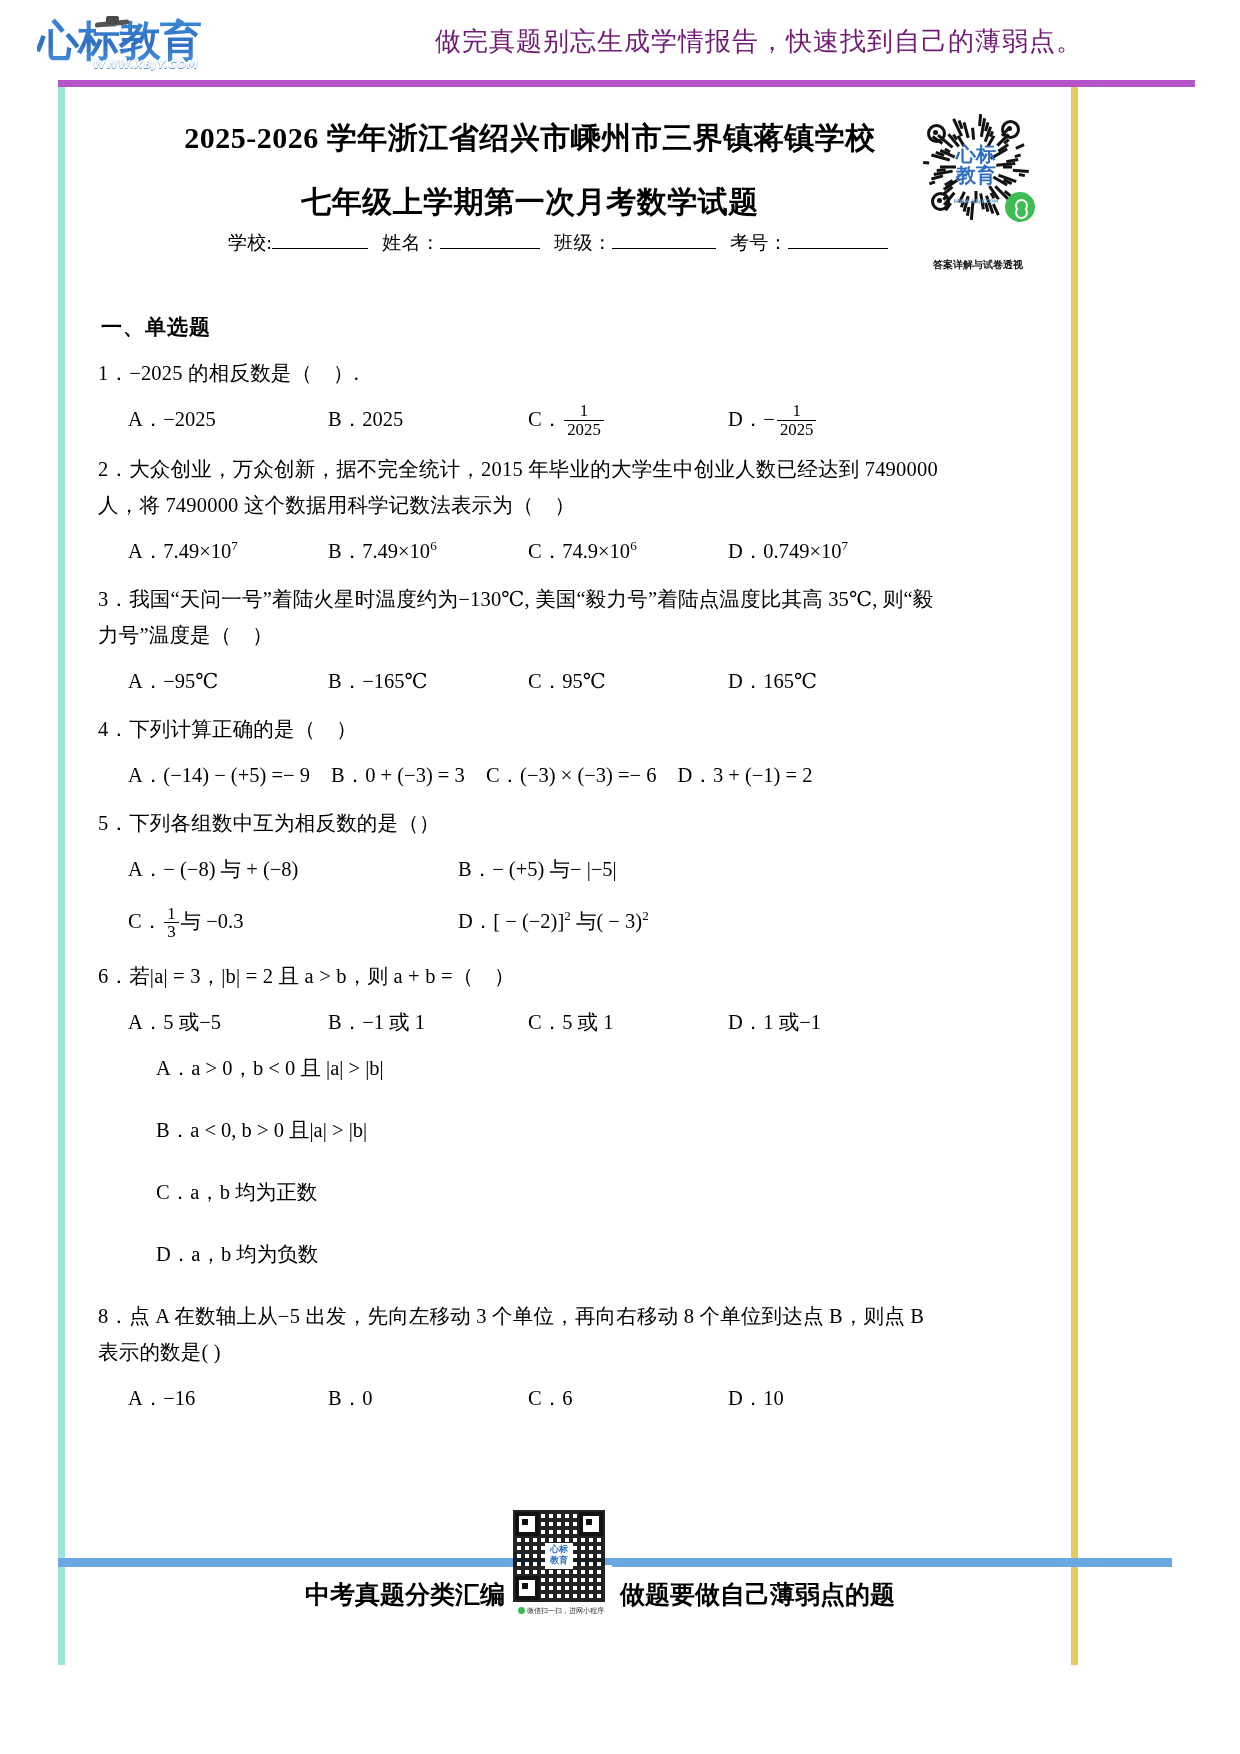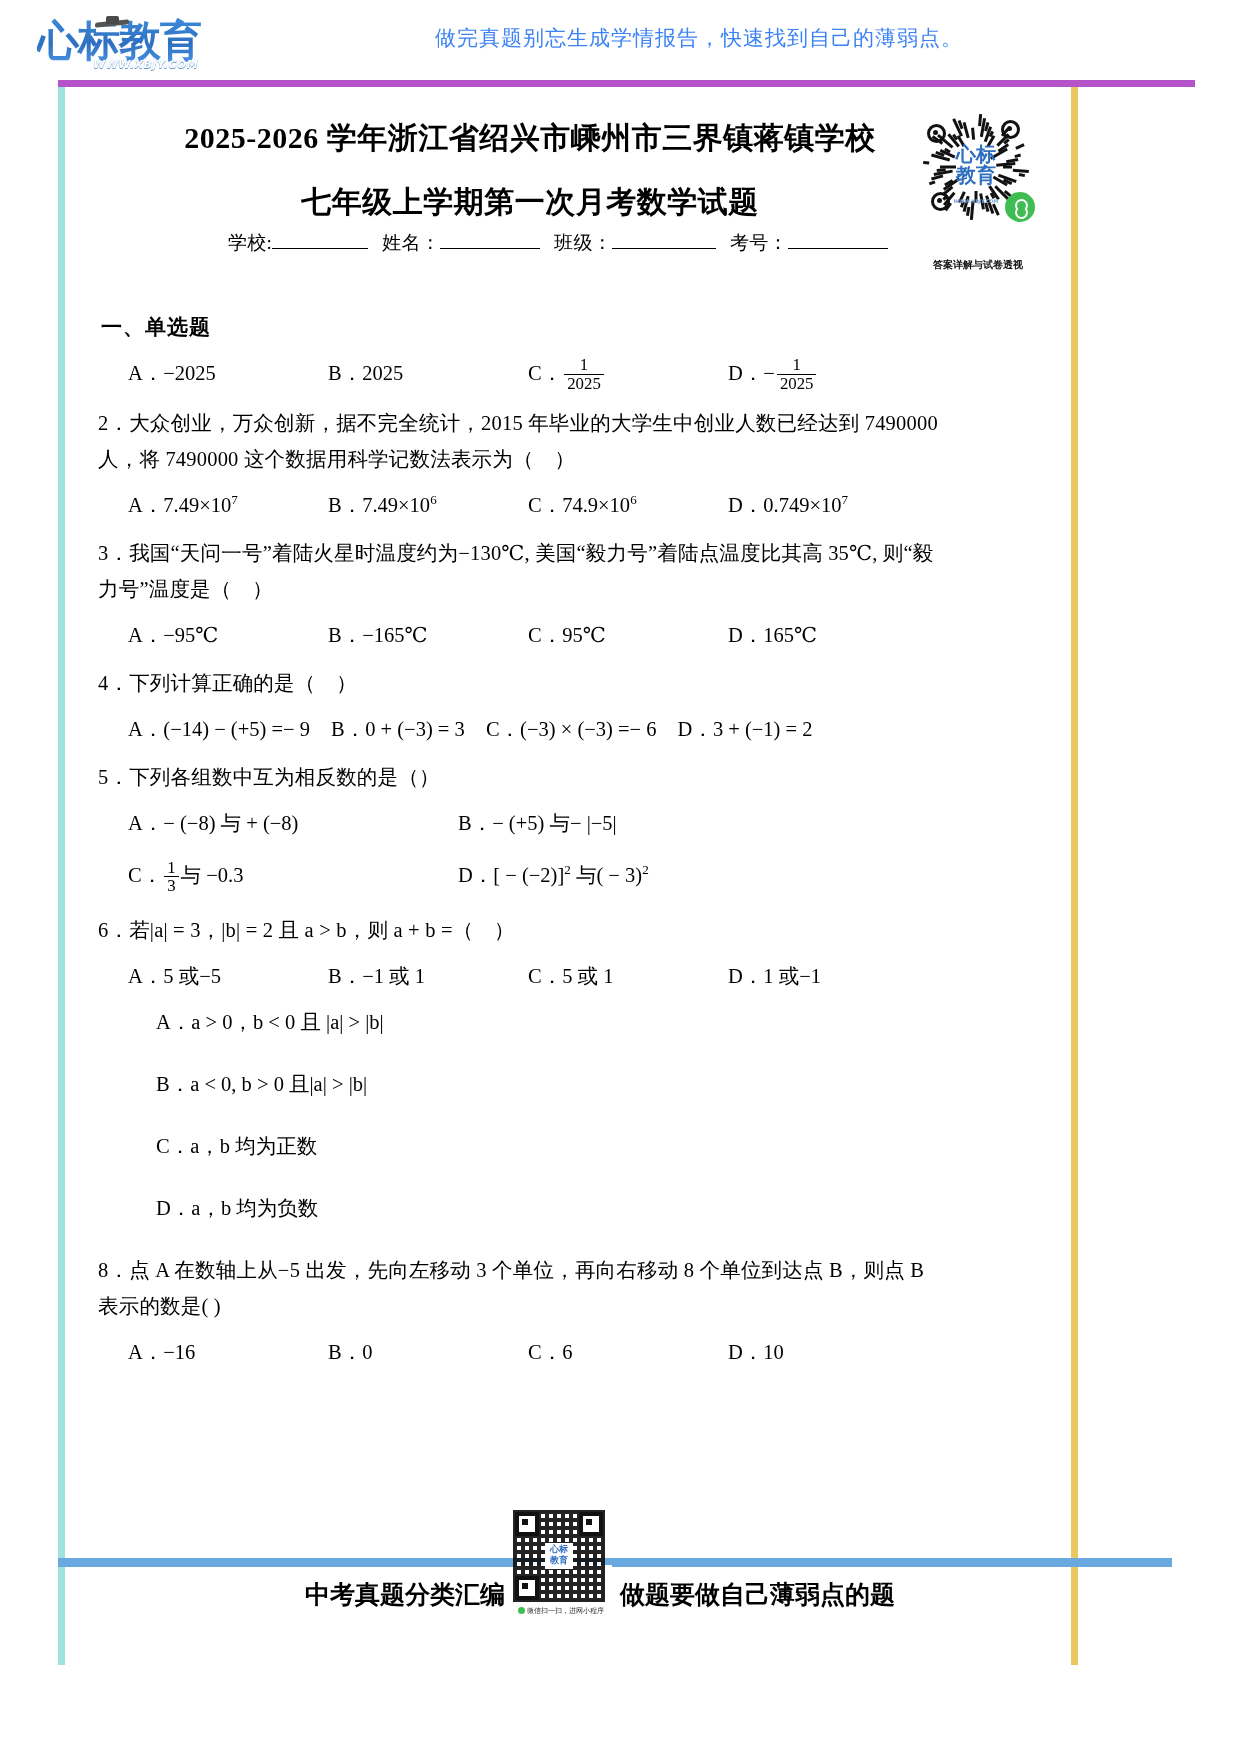--- a/index.html
+++ b/index.html
@@ -76,22 +76,22 @@
     font-size: 11px;
     color: #ffffff;
     text-shadow: 0 0 1px #7aa8d8, 0 1px 0 #6699cc;
     letter-spacing: .5px;
   }
   .banner-slogan {
     position: absolute;
     left: 430px;
     top: 24px;
     font-family: "DejaVu Sans", sans-serif;
-    font-size: 21px;
-    color: #3b82f6;
+    font-size: 26px;
+    color: #701a75;
     white-space: nowrap;
     letter-spacing: 1px;
   }
 
   
   .frame {
     position: absolute;
     left: 40px;
     top: 80px;
     width: 1155px;
@@ -535,20 +535,21 @@
     </div>
     <div class="qr-wechat"></div>
   </div>
   <div class="qr-caption">答案详解与试卷透视</div>
 
   <div class="content">
 
     <div class="section-head">一、单选题</div>
 
     <div>
+      <div class="q">1．−2025 的相反数是（　）.</div>
       <div class="opts cols4">
         <span class="w-a">A．−2025</span>
         <span class="w-b">B．2025</span>
         <span class="w-c"><span>C．</span><span class="frac"><span class="num">1</span><span class="den">2025</span></span></span>
         <span><span>D．−</span><span class="frac"><span class="num">1</span><span class="den">2025</span></span></span>
       </div>
     </div>
 
     <div>
       <div class="q q-stem">2．大众创业，万众创新，据不完全统计，2015 年毕业的大学生中创业人数已经达到 7490000</div>

